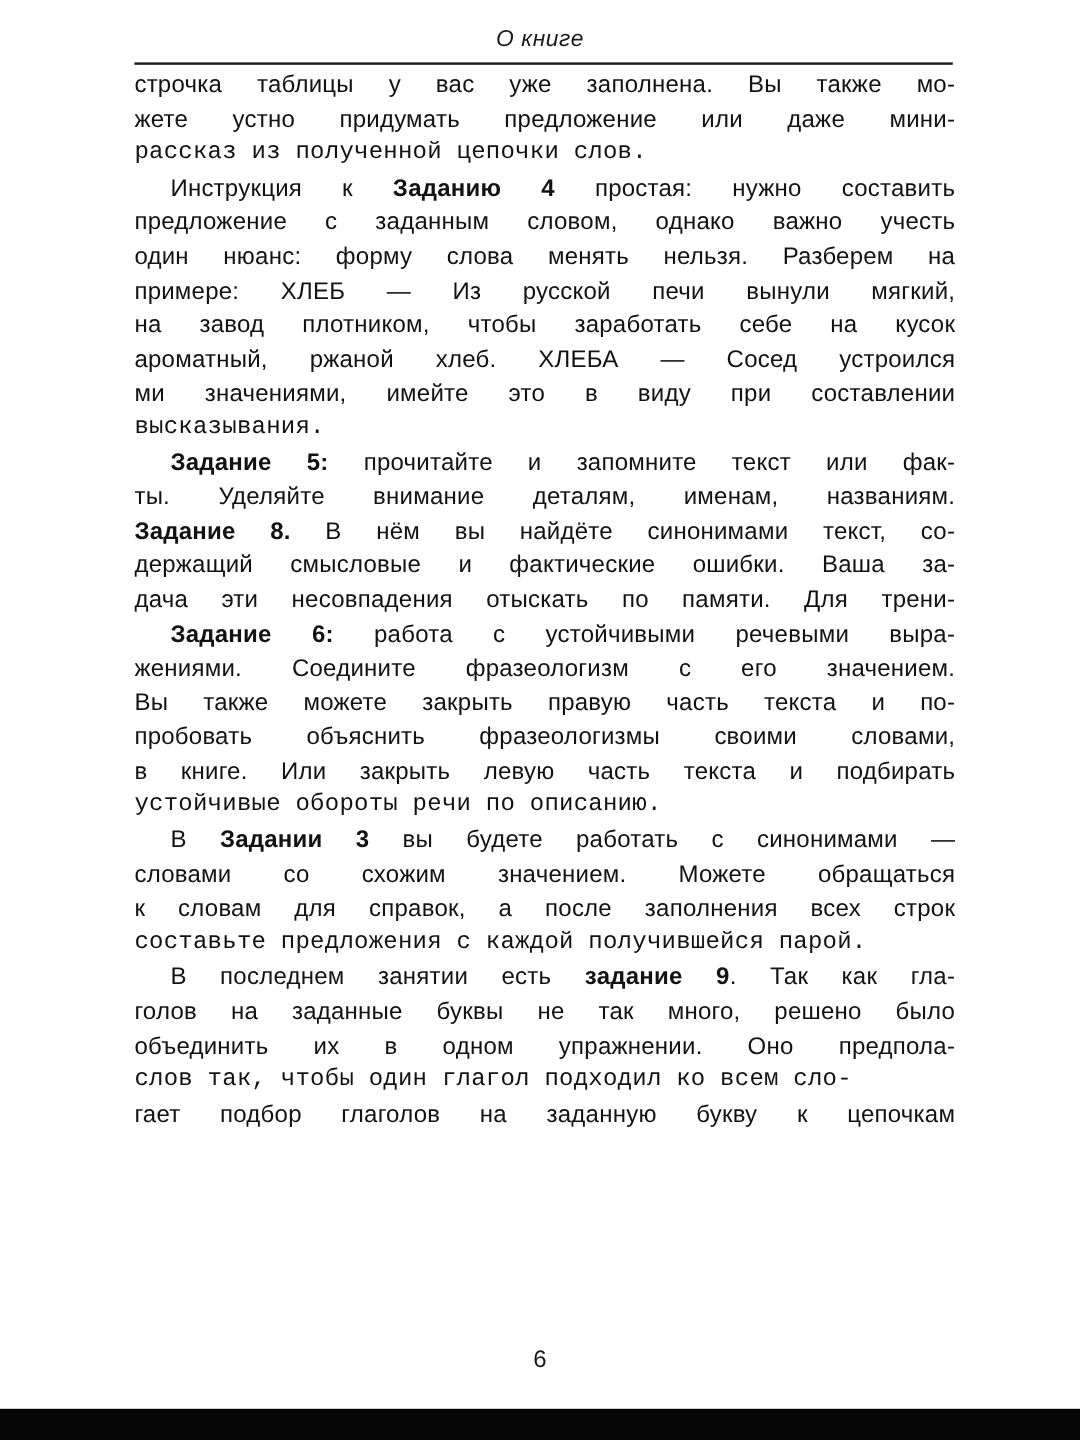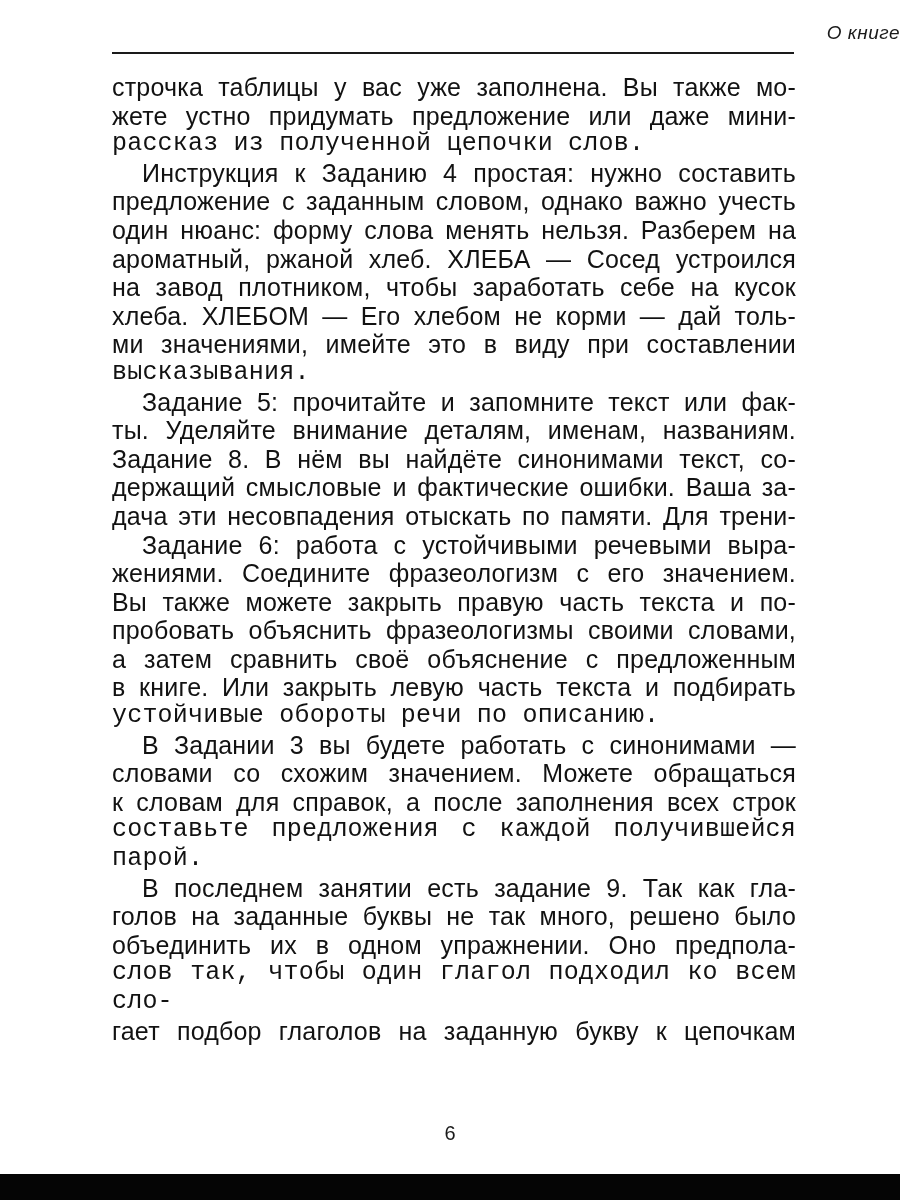--- a/index.html
+++ b/index.html
@@ -10,51 +10,51 @@
     font-family: "Liberation Sans", sans-serif;
     color: #121212;
     position: relative;
     overflow: hidden;
   }
   .page-header {
     position: absolute;
     top: 22px;
     left: 0;
     width: 100%;
-    text-align: right;
+    text-align: center;
     font-style: italic;
     font-size: 19px;
     letter-spacing: 0.5px;
     color: #1a1a1a;
   }
   .header-rule {
     position: absolute;
     top: 52px;
     left: 112px;
     width: 682px;
     height: 0;
     border-top: 2px solid #1a1a1a;
   }
   .text-block {
     position: absolute;
-    top: 73px;
+    top: 57px;
     left: 112px;
     width: 684px;
-    font-size: 25px;
+    font-size: 20px;
     line-height: 28.6px;
     letter-spacing: 0.2px;
   }
   .paragraph { margin: 0; padding: 0; }
   .line {
     text-align: justify;
     text-align-last: justify;
   }
   .line.last { text-align-last: left; font-family: Liberation Mono, monospace; }
   .line.indent { text-indent: 30px; }
-  .bold { font-weight: normal; margin-top: 28px; }
+  .bold { font-weight: bold; margin-top: 28px; }
   .page-number {
     position: absolute;
     top: 1122px;
     left: 0;
     width: 100%;
     text-align: center;
     font-size: 20px;
     color: #1a1a1a;
   }
   .bottom-bar {
@@ -76,39 +76,38 @@
 <div class="text-block">
     <div class="paragraph">
       <div class="line"><span>строчка таблицы у вас уже заполнена. Вы также мо-</span></div>
       <div class="line"><span>жете устно придумать предложение или даже мини-</span></div>
       <div class="line last"><span>рассказ из полученной цепочки слов.</span></div>
     </div>
     <div class="paragraph">
       <div class="line indent"><span>Инструкция к </span><span class="bold">Заданию 4</span><span> простая: нужно составить</span></div>
       <div class="line"><span>предложение с заданным словом, однако важно учесть</span></div>
       <div class="line"><span>один нюанс: форму слова менять нельзя. Разберем на</span></div>
+      <div class="line"><span>примере: ХЛЕБ — Из русской печи вынули мягкий,</span></div>
+      <div class="line"><span>на завод плотником, чтобы заработать себе на кусок</span></div>
       <div class="line"><span>ароматный, ржаной хлеб. ХЛЕБА — Сосед устроился</span></div>
-      <div class="line"><span>на завод плотником, чтобы заработать себе на кусок</span></div>
-      <div class="line"><span>хлеба. ХЛЕБОМ — Его хлебом не корми — дай толь-</span></div>
       <div class="line"><span>ми значениями, имейте это в виду при составлении</span></div>
       <div class="line last"><span>высказывания.</span></div>
     </div>
     <div class="paragraph">
       <div class="line indent"><span class="bold">Задание 5:</span><span> прочитайте и запомните текст или фак-</span></div>
       <div class="line"><span>ты. Уделяйте внимание деталям, именам, названиям.</span></div>
       <div class="line"><span class="bold">Задание 8.</span><span> В нём вы найдёте синонимами текст, со-</span></div>
       <div class="line"><span>держащий смысловые и фактические ошибки. Ваша за-</span></div>
       <div class="line"><span>дача эти несовпадения отыскать по памяти. Для трени-</span></div>
     </div>
     <div class="paragraph">
       <div class="line indent"><span class="bold">Задание 6:</span><span> работа с устойчивыми речевыми выра-</span></div>
       <div class="line"><span>жениями. Соедините фразеологизм с его значением.</span></div>
       <div class="line"><span>Вы также можете закрыть правую часть текста и по-</span></div>
       <div class="line"><span>пробовать объяснить фразеологизмы своими словами,</span></div>
-      <div class="line"><span>а затем сравнить своё объяснение с предложенным</span></div>
       <div class="line"><span>в книге. Или закрыть левую часть текста и подбирать</span></div>
       <div class="line last"><span>устойчивые обороты речи по описанию.</span></div>
     </div>
     <div class="paragraph">
       <div class="line indent"><span>В </span><span class="bold">Задании 3</span><span> вы будете работать с синонимами —</span></div>
       <div class="line"><span>словами со схожим значением. Можете обращаться</span></div>
       <div class="line"><span>к словам для справок, а после заполнения всех строк</span></div>
       <div class="line last"><span>составьте предложения с каждой получившейся парой.</span></div>
     </div>
     <div class="paragraph">

